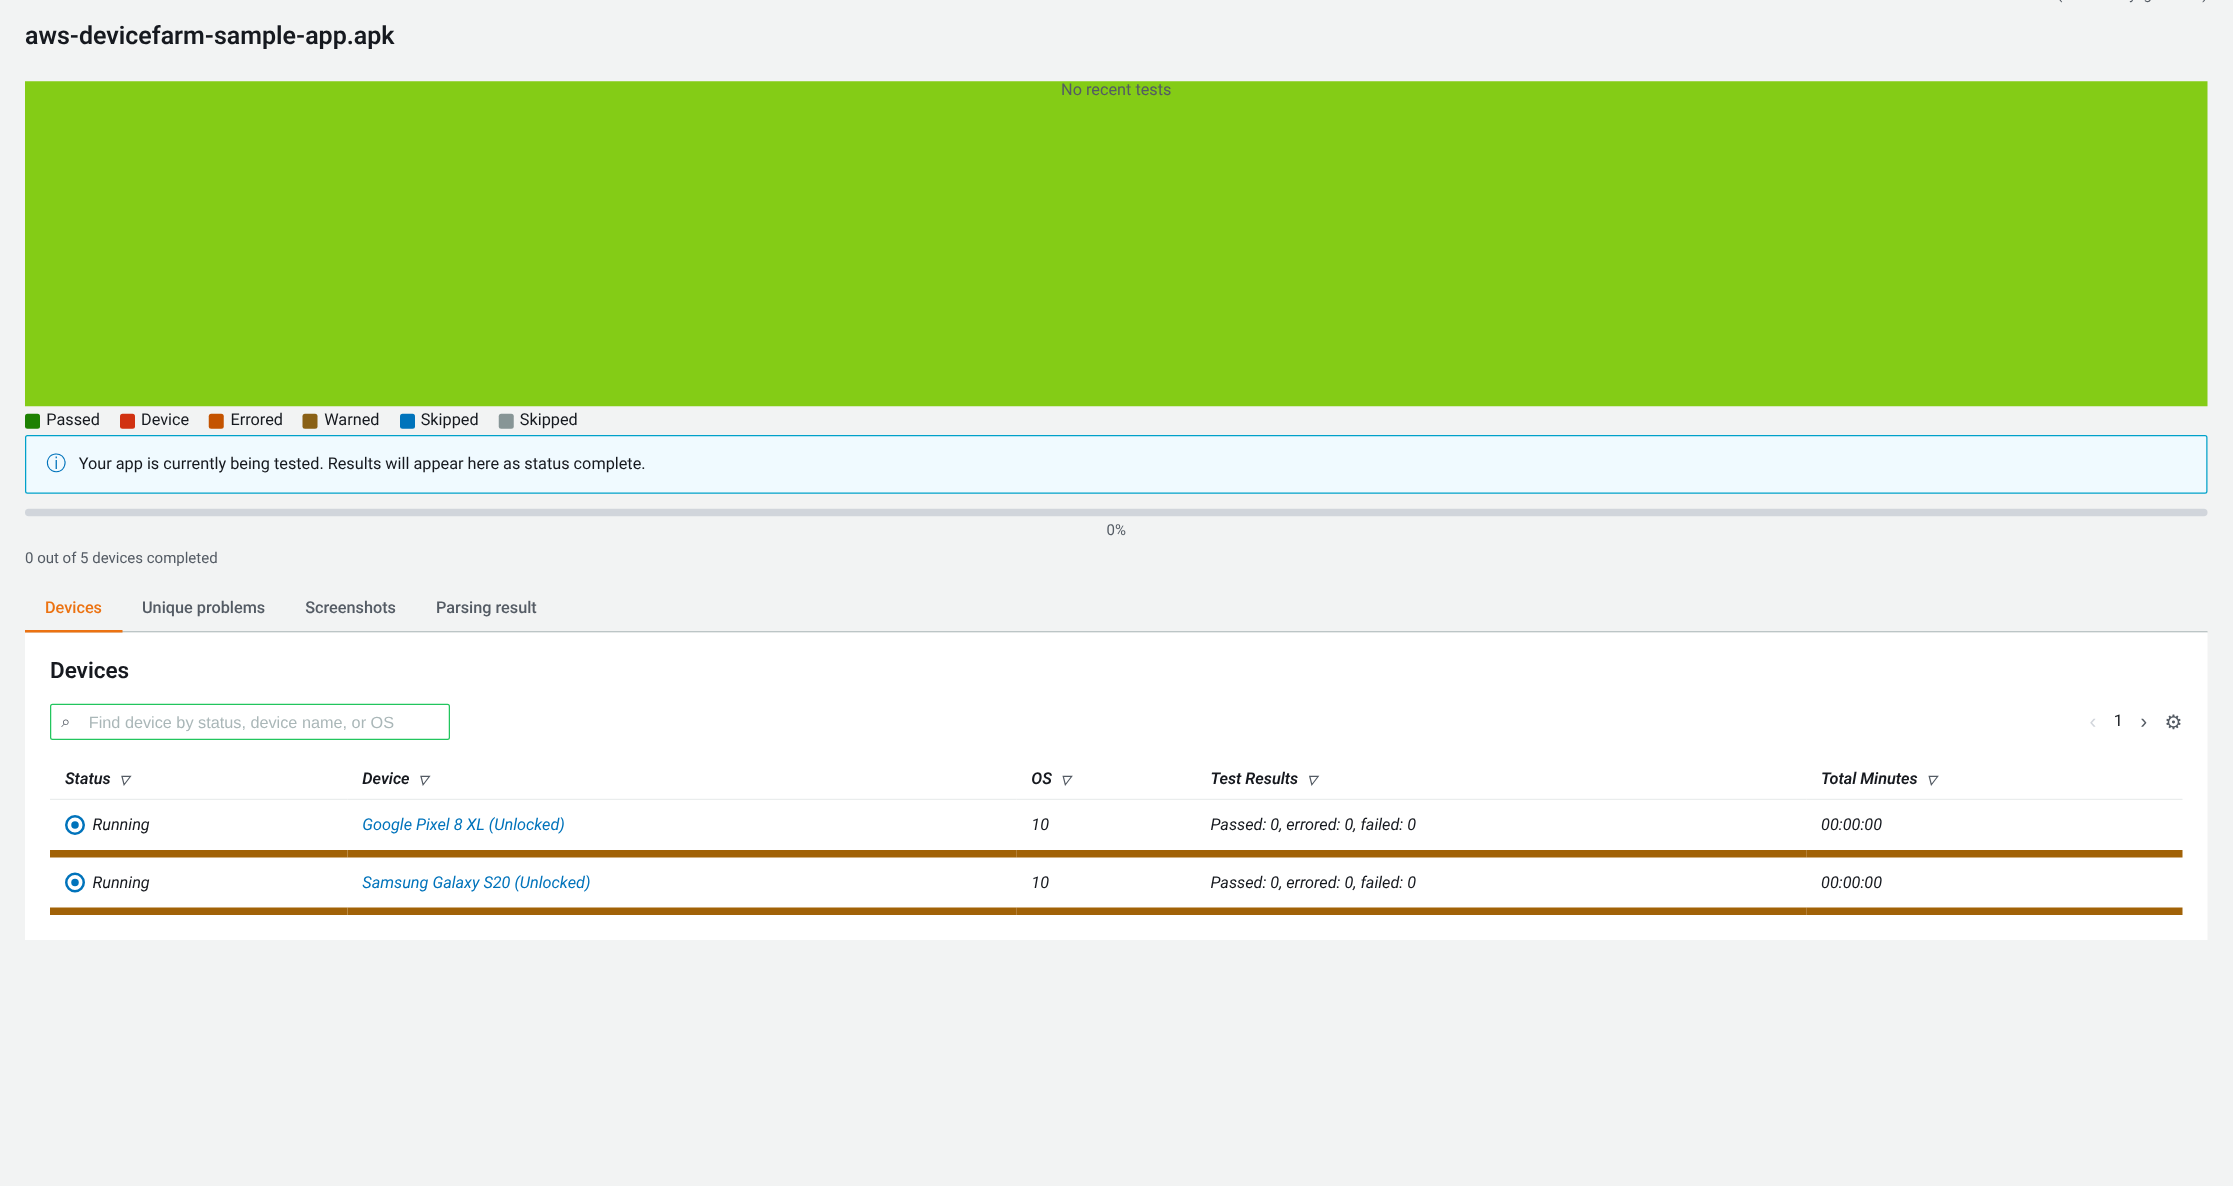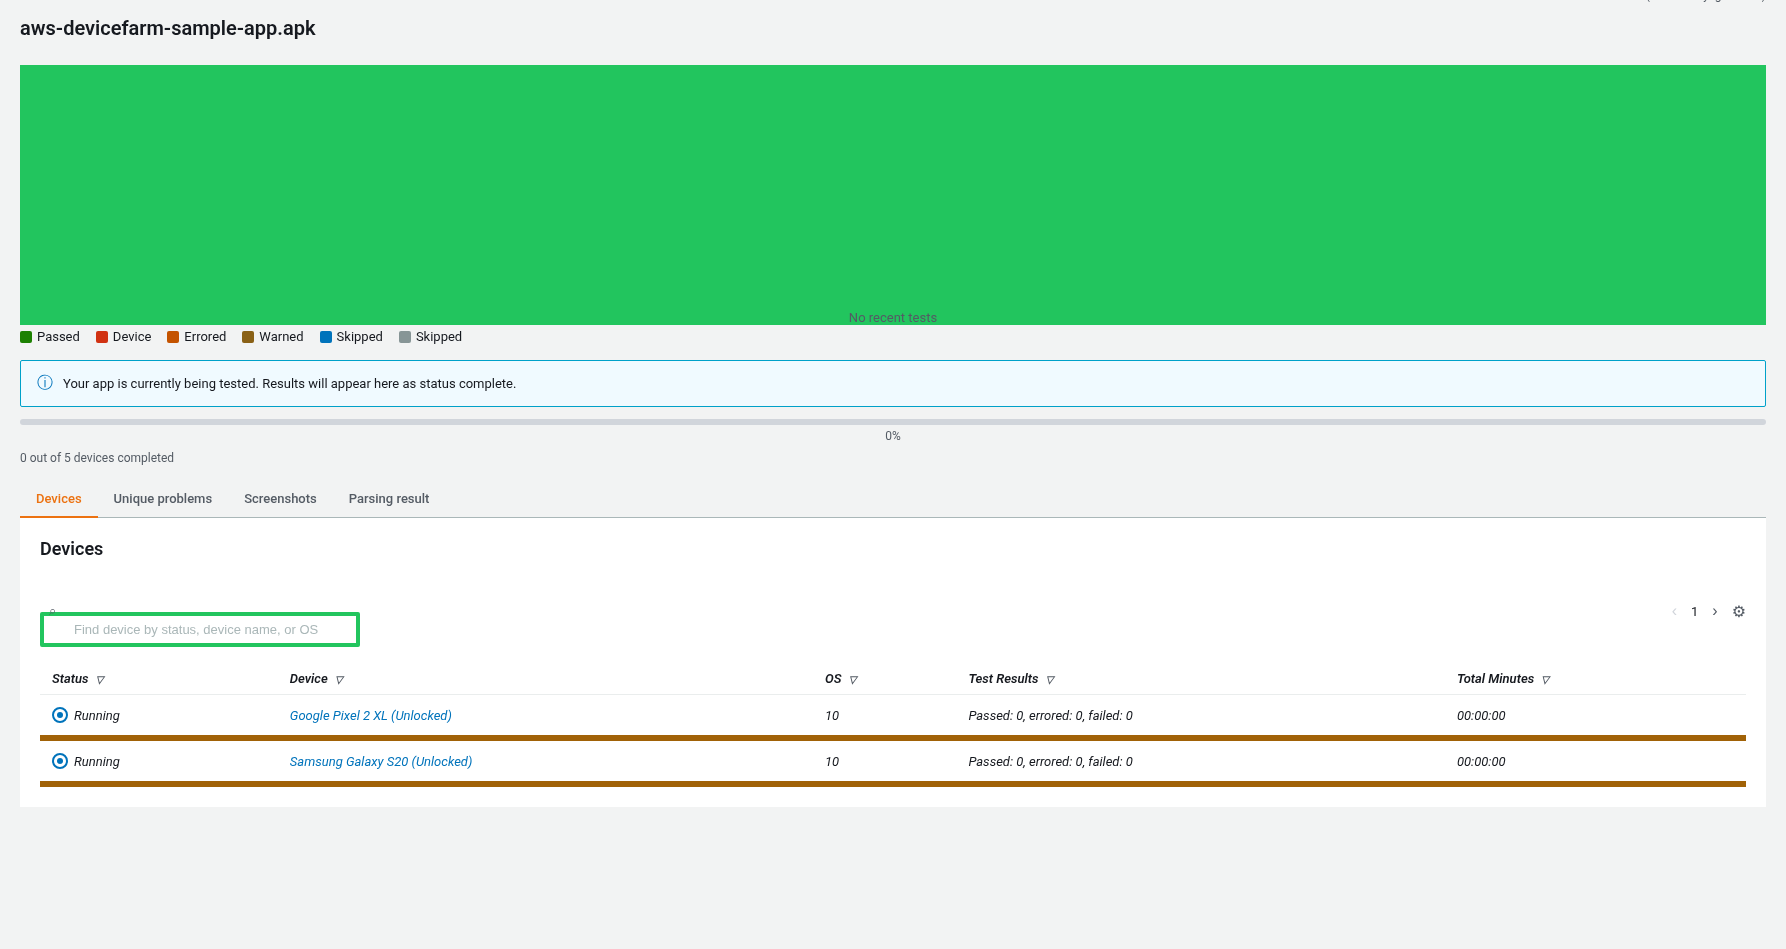--- a/index.html
+++ b/index.html
@@ -51,35 +51,34 @@
       margin-left: auto;
       border: 1px solid #aab7b8;
       background: #fff;
       color: #16191f;
       padding: 6px 16px;
       font-size: 13px;
       cursor: pointer;
       border-radius: 2px;
     }
     .no-tests-area {
-      background: #22c55e;
+      background: #84cc16;
       min-height: 260px;
       display: flex;
-      align-items: flex-end;
+      align-items: flex-start;
       justify-content: center;
     }
     .no-tests-text {
       color: #545b64;
       font-size: 13px;
     }
     .legend-row {
       display: flex;
       align-items: center;
       gap: 16px;
-      margin-bottom: 12px;
       padding: 4px 0;
     }
     .legend-item {
       display: flex;
       align-items: center;
       gap: 5px;
       font-size: 13px;
     }
     .legend-dot {
       width: 12px;
@@ -175,26 +174,25 @@
       position: absolute;
       left: 9px;
       top: 50%;
       transform: translateY(-50%);
       color: #545b64;
       font-size: 13px;
     }
     .search-input {
       width: 100%;
       padding: 6px 10px 6px 30px;
-      border: 4px solid #22c55e;
+      border: 1px solid #22c55e;
       border-radius: 2px;
       font-size: 13px;
       color: #16191f;
       background: #fff;
-      margin-top: 37px;
     }
     .search-input::placeholder {
       color: #aab7b8;
     }
     .pagination-controls {
       display: flex;
       align-items: center;
       gap: 8px;
     }
     .page-btn {
@@ -385,21 +383,21 @@
 
       <tr>
             <td>
     <div class="status-running">
       <span class="running-icon">
         <span class="running-inner"></span>
       </span>
       <span>Running</span>
     </div>
   </td>
-            <td><a class="device-link">Google Pixel 2 XL (Unlocked)</a></td>
+            <td><a class="device-link">Google Pixel 8 XL (Unlocked)</a></td>
             <td>10</td>
             <td>Passed: 0, errored: 0, failed: 0</td>
             <td>00:00:00</td>
           </tr>
           <tr>
             <td>
     <div class="status-running">
       <span class="running-icon">
         <span class="running-inner"></span>
       </span>

